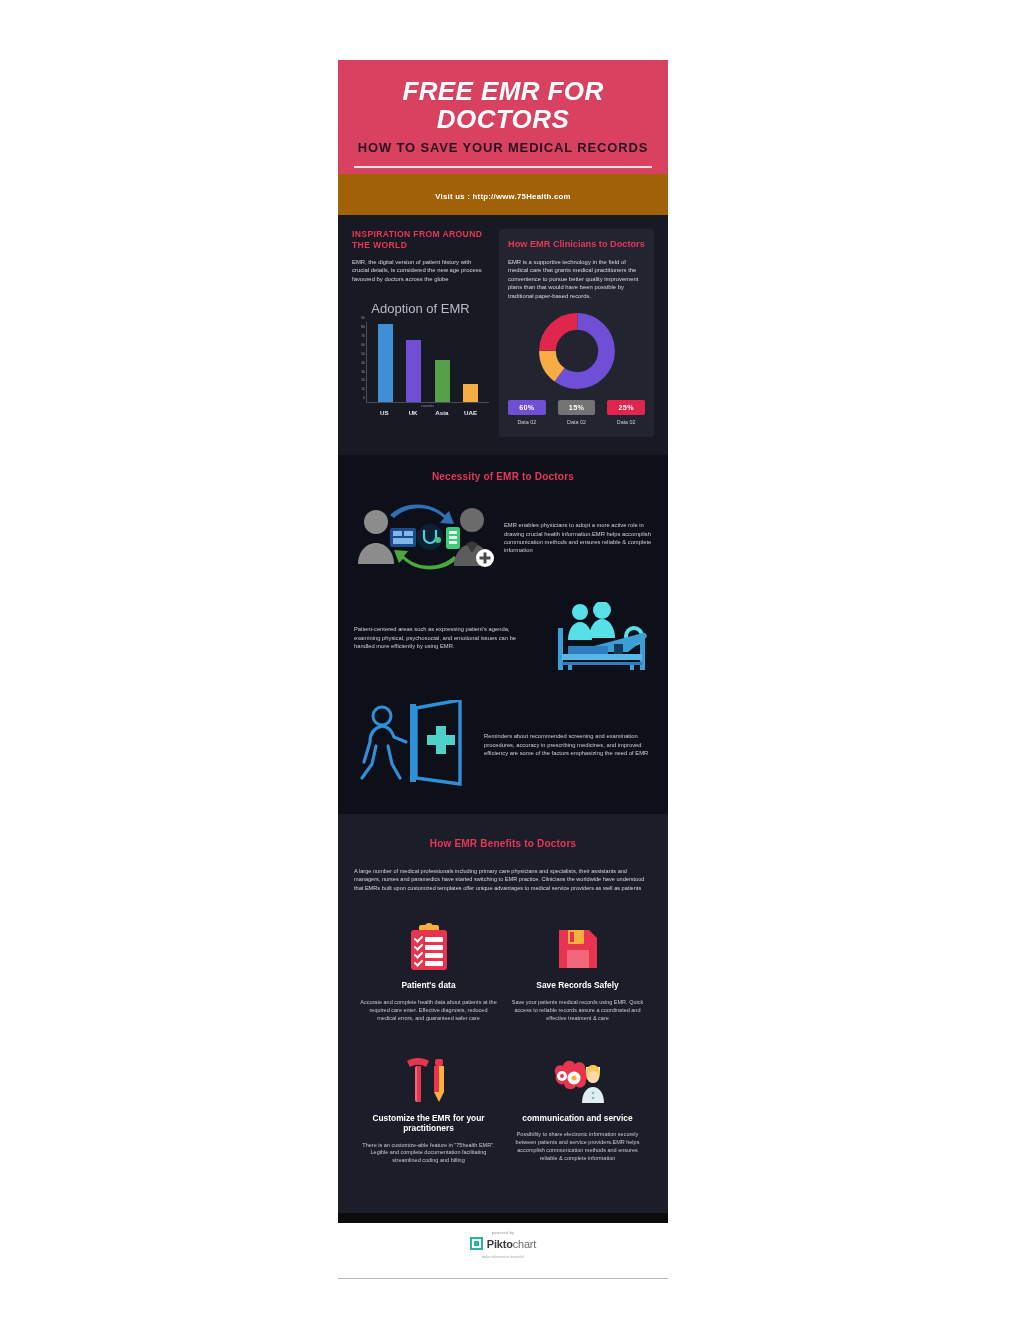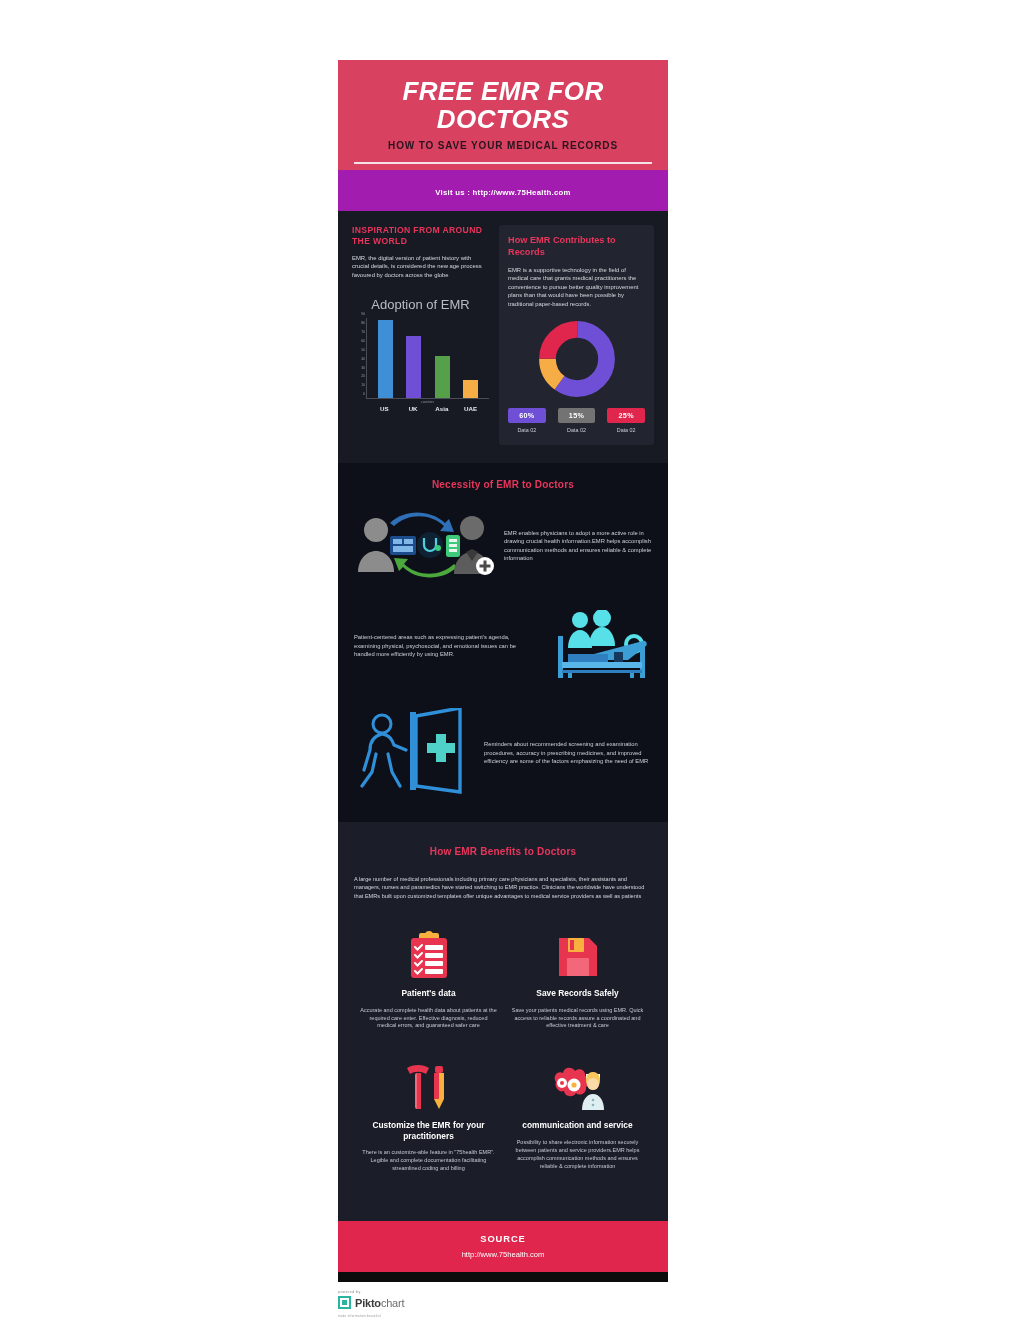--- a/index.html
+++ b/index.html
@@ -33,34 +33,34 @@
     font-size: 26px;
     font-weight: bold;
     font-style: italic;
     color: #ffffff;
     line-height: 1.06;
     letter-spacing: 0.4px;
     text-transform: uppercase;
     margin: 0 0 7px 0;
   }
   .header-sub {
-    font-size: 10px;
+    font-size: 13px;
     font-weight: bold;
     color: #2a1420;
     letter-spacing: 0.85px;
     text-transform: uppercase;
     margin: 0 0 11px 0;
   }
   .header-rule {
     height: 2px;
     background: #f4e3e6;
     margin: 0 0 0 0;
   }
   .visit-bar {
-    background: #a21caf;
+    background: #a16207;
     text-align: center;
     padding: 11px 0 12px 0;
   }
   .visit-text {
     font-size: 7.8px;
     font-weight: bold;
     color: #ffffff;
     letter-spacing: 0.25px;
   }
 
@@ -253,22 +253,22 @@
   .source-url {
     color: #ffffff;
     font-size: 7.6px;
     margin: 0;
   }
   .black-strip { background: #0c0c0c; height: 10px; }
 
   
   .pikto {
     background: #ffffff;
-    padding: 8px 0 13px 0;
-    text-align: left;
+    padding: 8px 0 19px 0;
+    text-align: center;
     border-bottom: 1px solid #b8b8b8;
   }
   .pikto-pre { font-size: 3.6px; color: #8a8a8a; letter-spacing: 0.4px; margin: 0 0 1px 0; }
   .pikto-row { display: inline-flex; align-items: center; gap: 4px; }
   .pikto-mark {
     width: 13px; height: 13px;
     border: 2px solid #2bb5a0;
     box-sizing: border-box;
     position: relative;
   }
@@ -326,21 +326,21 @@
         <div class="xticks">
           <span class="xtick">US</span>
           <span class="xtick">UK</span>
           <span class="xtick">Asia</span>
           <span class="xtick">UAE</span>
         </div>
       </div>
     </div>
 
     <div class="panel-right">
-      <div class="h-pink-mixed">How EMR Contributes to Records</div>
+      <div class="h-pink-mixed">How EMR Clinicians to Doctors</div>
       <p class="body-sm">EMR is a supportive technology in the field of medical care that grants medical practitioners the convenience to pursue better quality improvement plans than that would have been possible by traditional paper-based records.</p>
 
       <div class="donut-wrap">
         <svg width="78" height="78" viewBox="0 0 42 42">
           <circle cx="21" cy="21" r="15.9" fill="none" stroke="#6f4fd6" stroke-width="9" stroke-dasharray="60 40" stroke-dashoffset="25"></circle>
           <circle cx="21" cy="21" r="15.9" fill="none" stroke="#f6ad45" stroke-width="9" stroke-dasharray="15 85" stroke-dashoffset="-35"></circle>
           <circle cx="21" cy="21" r="15.9" fill="none" stroke="#e0264d" stroke-width="9" stroke-dasharray="25 75" stroke-dashoffset="-50"></circle>
         </svg>
       </div>
 
@@ -499,24 +499,20 @@
             <circle cx="45" cy="43" r="1.3" fill="#8fb3bb"></circle>
           </svg>
         </div>
         <div class="benefit-title">communication and service</div>
         <p class="benefit-body">Possibility to share electronic information securely between patients and service providers.EMR helps accomplish communication methods and ensures reliable &amp; complete information</p>
       </div>
 
     </div>
   </div>
 
-  <div class="source-bar">
-    <div class="source-title">SOURCE</div>
-    <div class="source-url">http://www.75health.com</div>
-  </div>
   <div class="black-strip"></div>
 
   <div class="pikto">
     <div class="pikto-pre">powered by</div>
     <div class="pikto-row">
       <span class="pikto-mark"></span>
       <span class="pikto-word"><span>Pikto</span><em>chart</em></span>
     </div>
     <div class="pikto-tag">make information beautiful</div>
   </div>

